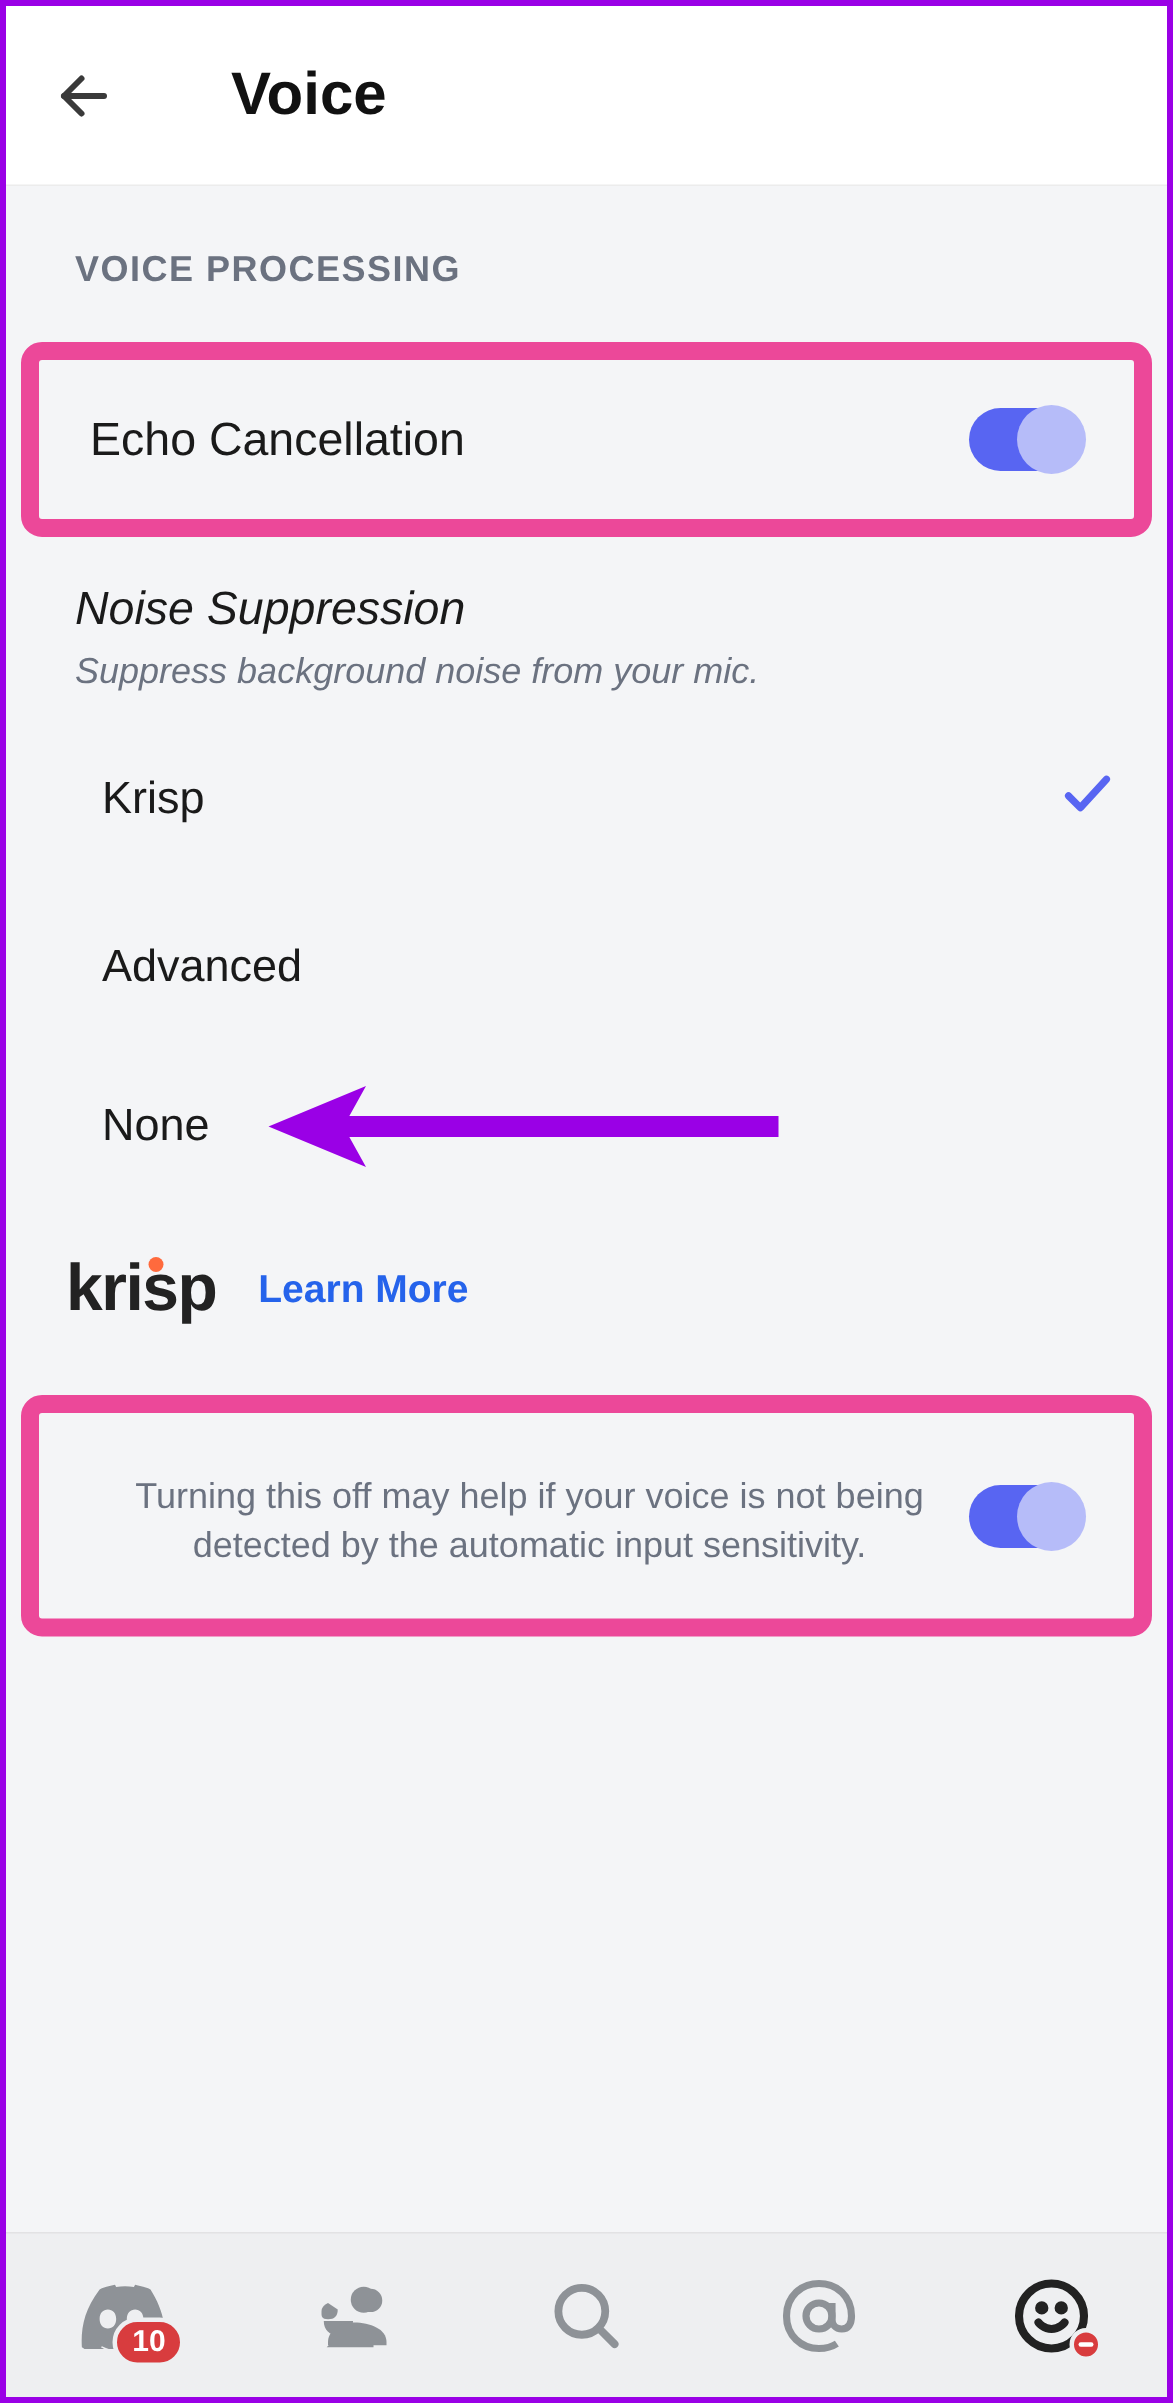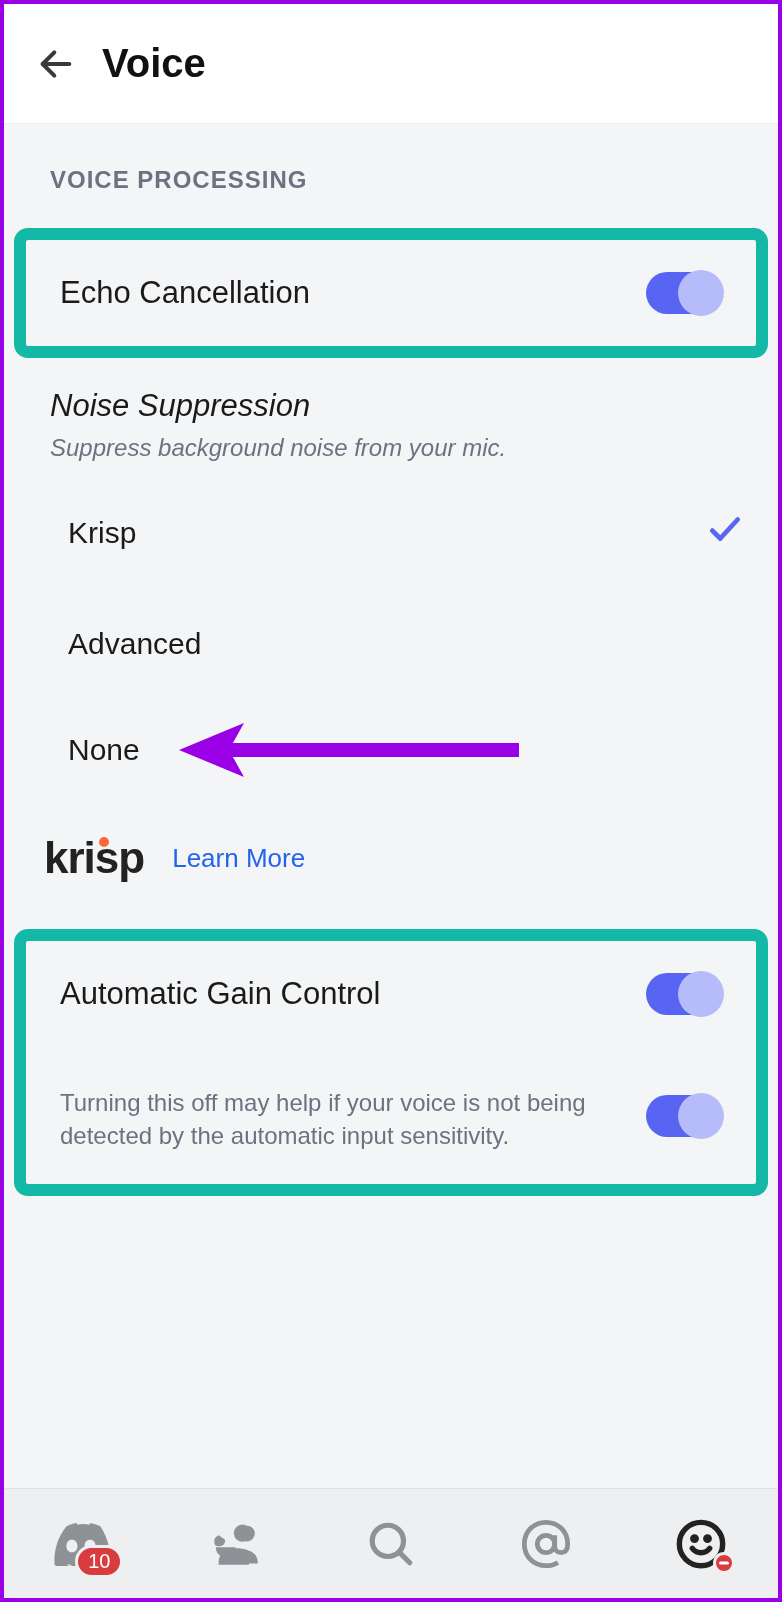--- a/index.html
+++ b/index.html
@@ -10,21 +10,21 @@
     background: #f4f5f7;
     position: relative;
     border: 4px solid #9a00e6;
   }
   .header {
     background: #fff;
     height: 120px;
     display: flex;
     align-items: center;
     padding: 0 30px;
-    gap: 24px;
+    gap: 76px;
     border-bottom: 1px solid #ececec;
   }
   .back-arrow { width: 44px; height: 44px; display: flex; align-items: center; justify-content: center; }
   .title { font-size: 40px; font-weight: 700; color: #111; }
   .section-header {
     font-size: 24px;
     font-weight: 700;
     color: #6b7280;
     letter-spacing: 1px;
     padding: 42px 34px 34px;
@@ -41,52 +41,53 @@
   .toggle {
     width: 76px; height: 42px; border-radius: 21px;
     background: #5865f2; position: relative; flex-shrink: 0;
   }
   .toggle::after {
     content: ""; position: absolute; right: -2px; top: -2px;
     width: 46px; height: 46px; border-radius: 50%;
     background: #b6bcf9;
   }
   .highlight-box {
-    border: 12px solid #14b8a6;
+    border: 12px solid #ec4899;
     border-radius: 14px;
     margin: 0 10px;
+    text-align: center;
   }
   .option-row {
     display: flex; align-items: center; justify-content: space-between;
     padding: 36px 34px 36px 64px;
     font-size: 30px; font-weight: 500; color: #1a1a1a;
     position: relative;
   }
   .check { color: #5865f2; }
   .krisp-row {
     display: flex; align-items: center; gap: 28px;
     padding: 30px 34px 46px 40px;
   }
   .krisp-logo { font-size: 44px; font-weight: 800; color: #222; position: relative; letter-spacing: -1px; }
   .krisp-logo .dot { position: absolute; top: 4px; left: 55px; width: 10px; height: 10px; border-radius: 50%; background: #ff6a3d; }
-  .learn-more { font-size: 26px; color: #2563eb; font-weight: 400; }
+  .learn-more { font-size: 26px; color: #2563eb; font-weight: 700; }
   .arrow-annot {
     position: absolute; left: 170px; top: 50%; transform: translateY(-50%);
     pointer-events: none;
   }
   .bottom-nav {
     position: absolute; bottom: 0; left: 0; right: 0;
     height: 110px; background: #eeeff1;
     display: flex; justify-content: space-around; align-items: center;
     border-top: 1px solid #e2e2e4;
   }
   .nav-item { position: relative; width: 56px; height: 56px; display:flex; align-items:center; justify-content:center; }
   .badge {
     position: absolute; bottom: -6px; right: -14px;
-    background: #d83c3e; color: #fff; font-size: 20px; font-weight: 400;
+    background: #d83c3e; color: #fff; font-size: 20px; font-weight: 700;
     border-radius: 18px; padding: 2px 10px; border: 3px solid #eeeff1;
   }
   .badge-sm {
     position: absolute; bottom: -2px; right: -6px;
     width: 22px; height: 22px; border-radius: 50%;
     background: #d83c3e; border: 3px solid #eeeff1;
     display:flex; align-items:center; justify-content:center;
   }
   .stacked { display:flex; flex-direction:column; flex:1; }
   .noise-block { padding: 30px 46px 10px; font-style: italic; }
@@ -141,24 +142,20 @@
 
 <div class="krisp-row">
   <div class="krisp-logo">
     <span>krisp</span>
     <span class="dot"></span>
   </div>
   <div class="learn-more">Learn More</div>
 </div>
 
 <div class="highlight-box">
-  <div class="row">
-    <div class="row-title">Automatic Gain Control</div>
-    <div class="toggle"></div>
-  </div>
   <div class="row" style="align-items:center;">
     <div class="stacked">
       <div class="row-sub">Turning this off may help if your voice is not being detected by the automatic input sensitivity.</div>
     </div>
     <div class="toggle"></div>
   </div>
 </div>
 
 <div class="bottom-nav">
   <div class="nav-item">

